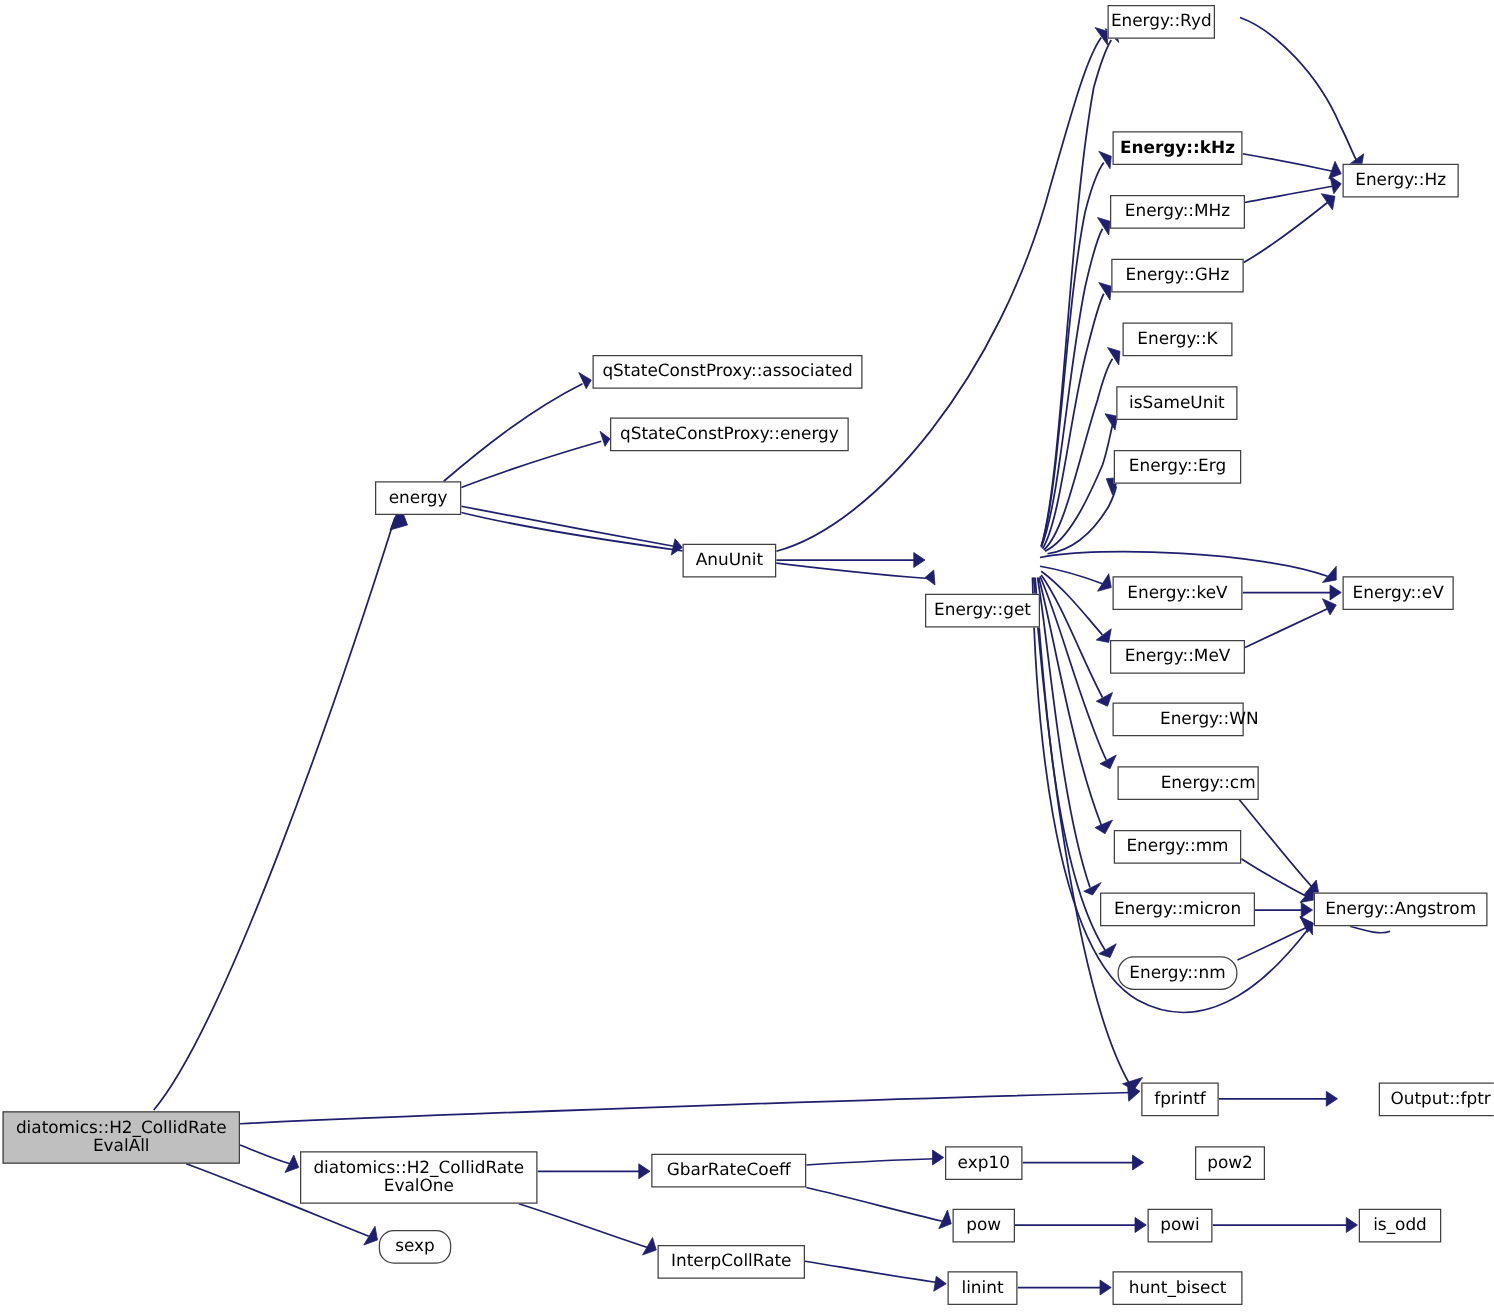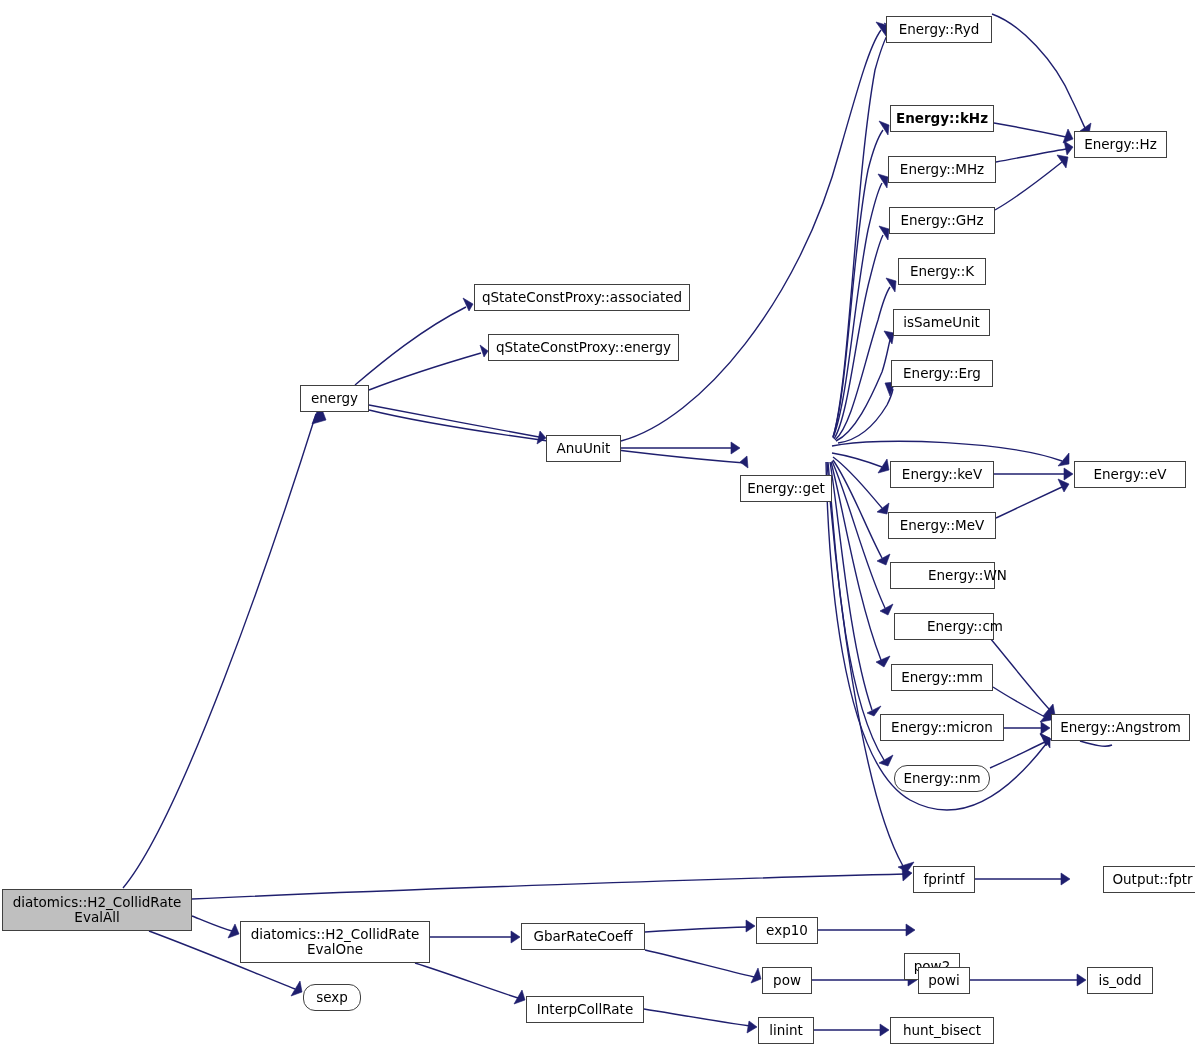--- a/index.html
+++ b/index.html
@@ -233,42 +233,42 @@
       <div class="node highlight" style="left: 2px; top: 889px; width: 190px; height: 42px;"><span class="label">diatomics::H2_CollidRate
 EvalAll</span></div>
       <div class="node" style="left: 240px; top: 921px; width: 190px; height: 42px;"><span class="label">diatomics::H2_CollidRate
 EvalOne</span></div>
       <div class="node" style="left: 303px; top: 984px; width: 58px; height: 27px; border-radius: 12px;"><span class="label">sexp</span></div>
       <div class="node" style="left: 300px; top: 385px; width: 69px; height: 27px;"><span class="label">energy</span></div>
       <div class="node" style="left: 474px; top: 284px; width: 216px; height: 27px;"><span class="label">qStateConstProxy::associated</span></div>
       <div class="node" style="left: 488px; top: 334px; width: 191px; height: 27px;"><span class="label">qStateConstProxy::energy</span></div>
       <div class="node" style="left: 546px; top: 435px; width: 75px; height: 27px;"><span class="label">AnuUnit</span></div>
       <div class="node" style="left: 740px; top: 435px; width: 92px; height: 27px; margin-top: 40px;"><span class="label">Energy::get</span></div>
-      <div class="node" style="left: 886px; top: 16px; width: 106px; height: 27px; align-items: center;"><span class="label">Energy::Ryd</span></div>
+      <div class="node" style="left: 886px; top: 4px; width: 86px; height: 27px; align-items: center;"><span class="label">Energy::Ryd</span></div>
       <div class="node" style="left: 890px; top: 105px; width: 104px; height: 27px; font-weight: bold;"><span class="label">Energy::kHz</span></div>
       <div class="node" style="left: 888px; top: 156px; width: 108px; height: 27px;"><span class="label">Energy::MHz</span></div>
       <div class="node" style="left: 889px; top: 207px; width: 106px; height: 27px;"><span class="label">Energy::GHz</span></div>
       <div class="node" style="left: 898px; top: 258px; width: 88px; height: 27px;"><span class="label">Energy::K</span></div>
       <div class="node" style="left: 893px; top: 309px; width: 97px; height: 27px;"><span class="label">isSameUnit</span></div>
       <div class="node" style="left: 891px; top: 360px; width: 102px; height: 27px;"><span class="label">Energy::Erg</span></div>
       <div class="node" style="left: 890px; top: 461px; width: 104px; height: 27px;"><span class="label">Energy::keV</span></div>
       <div class="node" style="left: 888px; top: 512px; width: 108px; height: 27px;"><span class="label">Energy::MeV</span></div>
       <div class="node" style="left: 890px; top: 562px; width: 105px; height: 27px; padding-left: 37px;"><span class="label">Energy::WN</span></div>
-      <div class="node" style="left: 894px; top: 613px; width: 100px; height: 27px; padding-left: 32px;"><span class="label">Energy::cm</span></div>
+      <div class="node" style="left: 894px; top: 613px; width: 113px; height: 27px; padding-left: 32px;"><span class="label">Energy::cm</span></div>
       <div class="node" style="left: 891px; top: 664px; width: 102px; height: 27px;"><span class="label">Energy::mm</span></div>
       <div class="node" style="left: 880px; top: 714px; width: 124px; height: 27px;"><span class="label">Energy::micron</span></div>
       <div class="node" style="left: 894px; top: 765px; width: 96px; height: 27px; border-radius: 13px;"><span class="label">Energy::nm</span></div>
       <div class="node" style="left: 1074px; top: 131px; width: 93px; height: 27px;"><span class="label">Energy::Hz</span></div>
-      <div class="node" style="left: 1074px; top: 461px; width: 112px; height: 27px;"><span class="label">Energy::eV</span></div>
+      <div class="node" style="left: 1074px; top: 461px; width: 89px; height: 27px;"><span class="label">Energy::eV</span></div>
       <div class="node" style="left: 1051px; top: 714px; width: 139px; height: 27px;"><span class="label">Energy::Angstrom</span></div>
       <div class="node" style="left: 913px; top: 866px; width: 62px; height: 27px;"><span class="label">fprintf</span></div>
       <div class="node" style="left: 1071px; top: 866px; width: 99px; height: 27px; margin-left: 32px;"><span class="label">Output::fptr</span></div>
       <div class="node" style="left: 521px; top: 923px; width: 124px; height: 27px;"><span class="label">GbarRateCoeff</span></div>
       <div class="node" style="left: 526px; top: 996px; width: 118px; height: 27px;"><span class="label">InterpCollRate</span></div>
       <div class="node" style="left: 756px; top: 917px; width: 62px; height: 27px;"><span class="label">exp10</span></div>
       <div class="node" style="left: 762px; top: 967px; width: 50px; height: 27px;"><span class="label">pow</span></div>
       <div class="node" style="left: 758px; top: 1017px; width: 56px; height: 27px;"><span class="label">linint</span></div>
-      <div class="node" style="left: 904px; top: 917px; width: 56px; height: 27px; margin-top: 36px;"><span class="label">pow2</span></div>
+      <div class="node" style="left: 956px; top: 917px; width: 56px; height: 27px;"><span class="label">pow2</span></div>
       <div class="node" style="left: 918px; top: 967px; width: 52px; height: 27px;"><span class="label">powi</span></div>
       <div class="node" style="left: 890px; top: 1017px; width: 104px; height: 27px;"><span class="label">hunt_bisect</span></div>
       <div class="node" style="left: 1087px; top: 967px; width: 66px; height: 27px;"><span class="label">is_odd</span></div>
     </div>
 </div>
 
 </body></html>

